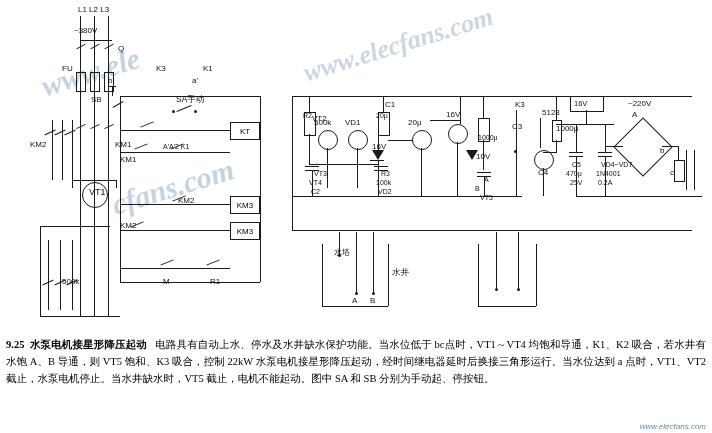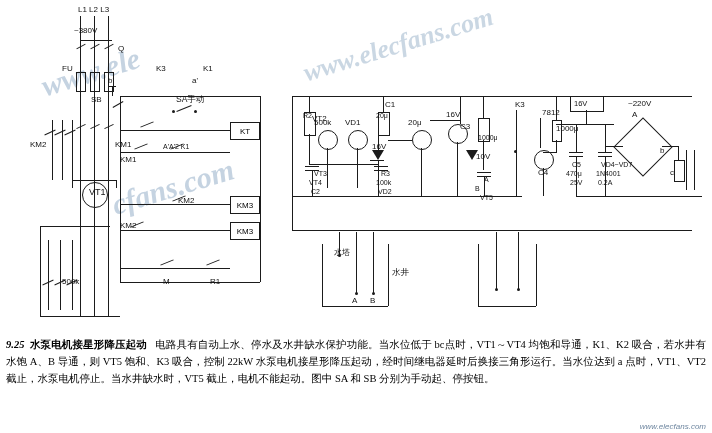--- a/index.html
+++ b/index.html
@@ -14,21 +14,21 @@
   .box{position:absolute;border:1px solid #1b1b1b;background:transparent;}
   .dot{position:absolute;width:3px;height:3px;border-radius:50%;background:#1b1b1b;}
   .circ{position:absolute;border:1px solid #1b1b1b;border-radius:50%;}
   .wm{position:absolute;color:rgba(150,175,200,0.55);font-weight:bold;font-style:italic;
       font-family:"Liberation Serif",serif;pointer-events:none;}
   #wm1{left:40px;top:55px;font-size:30px;transform:rotate(-17deg);}
   #wm2{left:110px;top:170px;font-size:30px;transform:rotate(-17deg);}
   #wm3{left:300px;top:30px;font-size:26px;transform:rotate(-17deg);color:rgba(150,175,200,0.5);}
   .caption{position:absolute;left:6px;top:336px;width:700px;font-size:10.5px;line-height:17px;
            font-family:"Liberation Serif",serif;color:#000;text-align:justify;}
-  .caption .idx{font-weight:bold;font-style:italic;}
+  .caption .idx{font-weight:bold;}
   .caption .t{font-weight:bold;}
   .srcnote{position:absolute;right:6px;bottom:2px;font-size:8px;color:#6f87a0;font-style:italic;}
   .relaybox{position:absolute;border:1px solid #1b1b1b;display:flex;align-items:center;justify-content:center;font-size:8px;}
   .tri{position:absolute;width:0;height:0;}
 </style>
 </head>
 <body>
 
 <div id="sheet">
 
@@ -248,28 +248,28 @@
   <div class="lbl sm" style="left:376px;top:112px;">20μ</div>
   <div class="lbl" style="left:372px;top:142px;">16V</div>
   <div class="lbl sm" style="left:314px;top:170px;">VT3</div>
   <div class="lbl sm" style="left:309px;top:179px;">VT4</div>
   <div class="lbl sm" style="left:311px;top:188px;">C2</div>
   <div class="lbl" style="left:408px;top:118px;">20μ</div>
   <div class="lbl" style="left:446px;top:110px;">16V</div>
   <div class="lbl sm" style="left:381px;top:170px;">R3</div>
   <div class="lbl sm" style="left:376px;top:179px;">100k</div>
   <div class="lbl sm" style="left:378px;top:188px;">VD2</div>
-  <div class="lbl" style="left:460px;top:122px;">C3</div>
+  <div class="lbl" style="left:512px;top:122px;">C3</div>
   <div class="lbl sm" style="left:478px;top:134px;">1000μ</div>
   <div class="lbl" style="left:476px;top:152px;">10V</div>
   <div class="lbl sm" style="left:484px;top:176px;">A</div>
   <div class="lbl sm" style="left:475px;top:185px;">B</div>
   <div class="lbl sm" style="left:480px;top:194px;">VT5</div>
   <div class="lbl" style="left:515px;top:100px;">K3</div>
-  <div class="lbl" style="left:542px;top:108px;">7812</div>
+  <div class="lbl" style="left:542px;top:108px;">5128</div>
   <div class="lbl" style="left:538px;top:168px;">C4</div>
   <div class="lbl" style="left:556px;top:124px;">1000μ</div>
   <div class="lbl" style="left:574px;top:99px;font-size:7.5px;">16V</div>
   <div class="lbl sm" style="left:572px;top:161px;">C5</div>
   <div class="lbl sm" style="left:566px;top:170px;">470μ</div>
   <div class="lbl sm" style="left:570px;top:179px;">25V</div>
   <div class="lbl sm" style="left:601px;top:161px;">VD4~VD7</div>
   <div class="lbl sm" style="left:596px;top:170px;">1N4001</div>
   <div class="lbl sm" style="left:598px;top:179px;">0.2A</div>
   <div class="lbl" style="left:628px;top:99px;">~220V</div>

